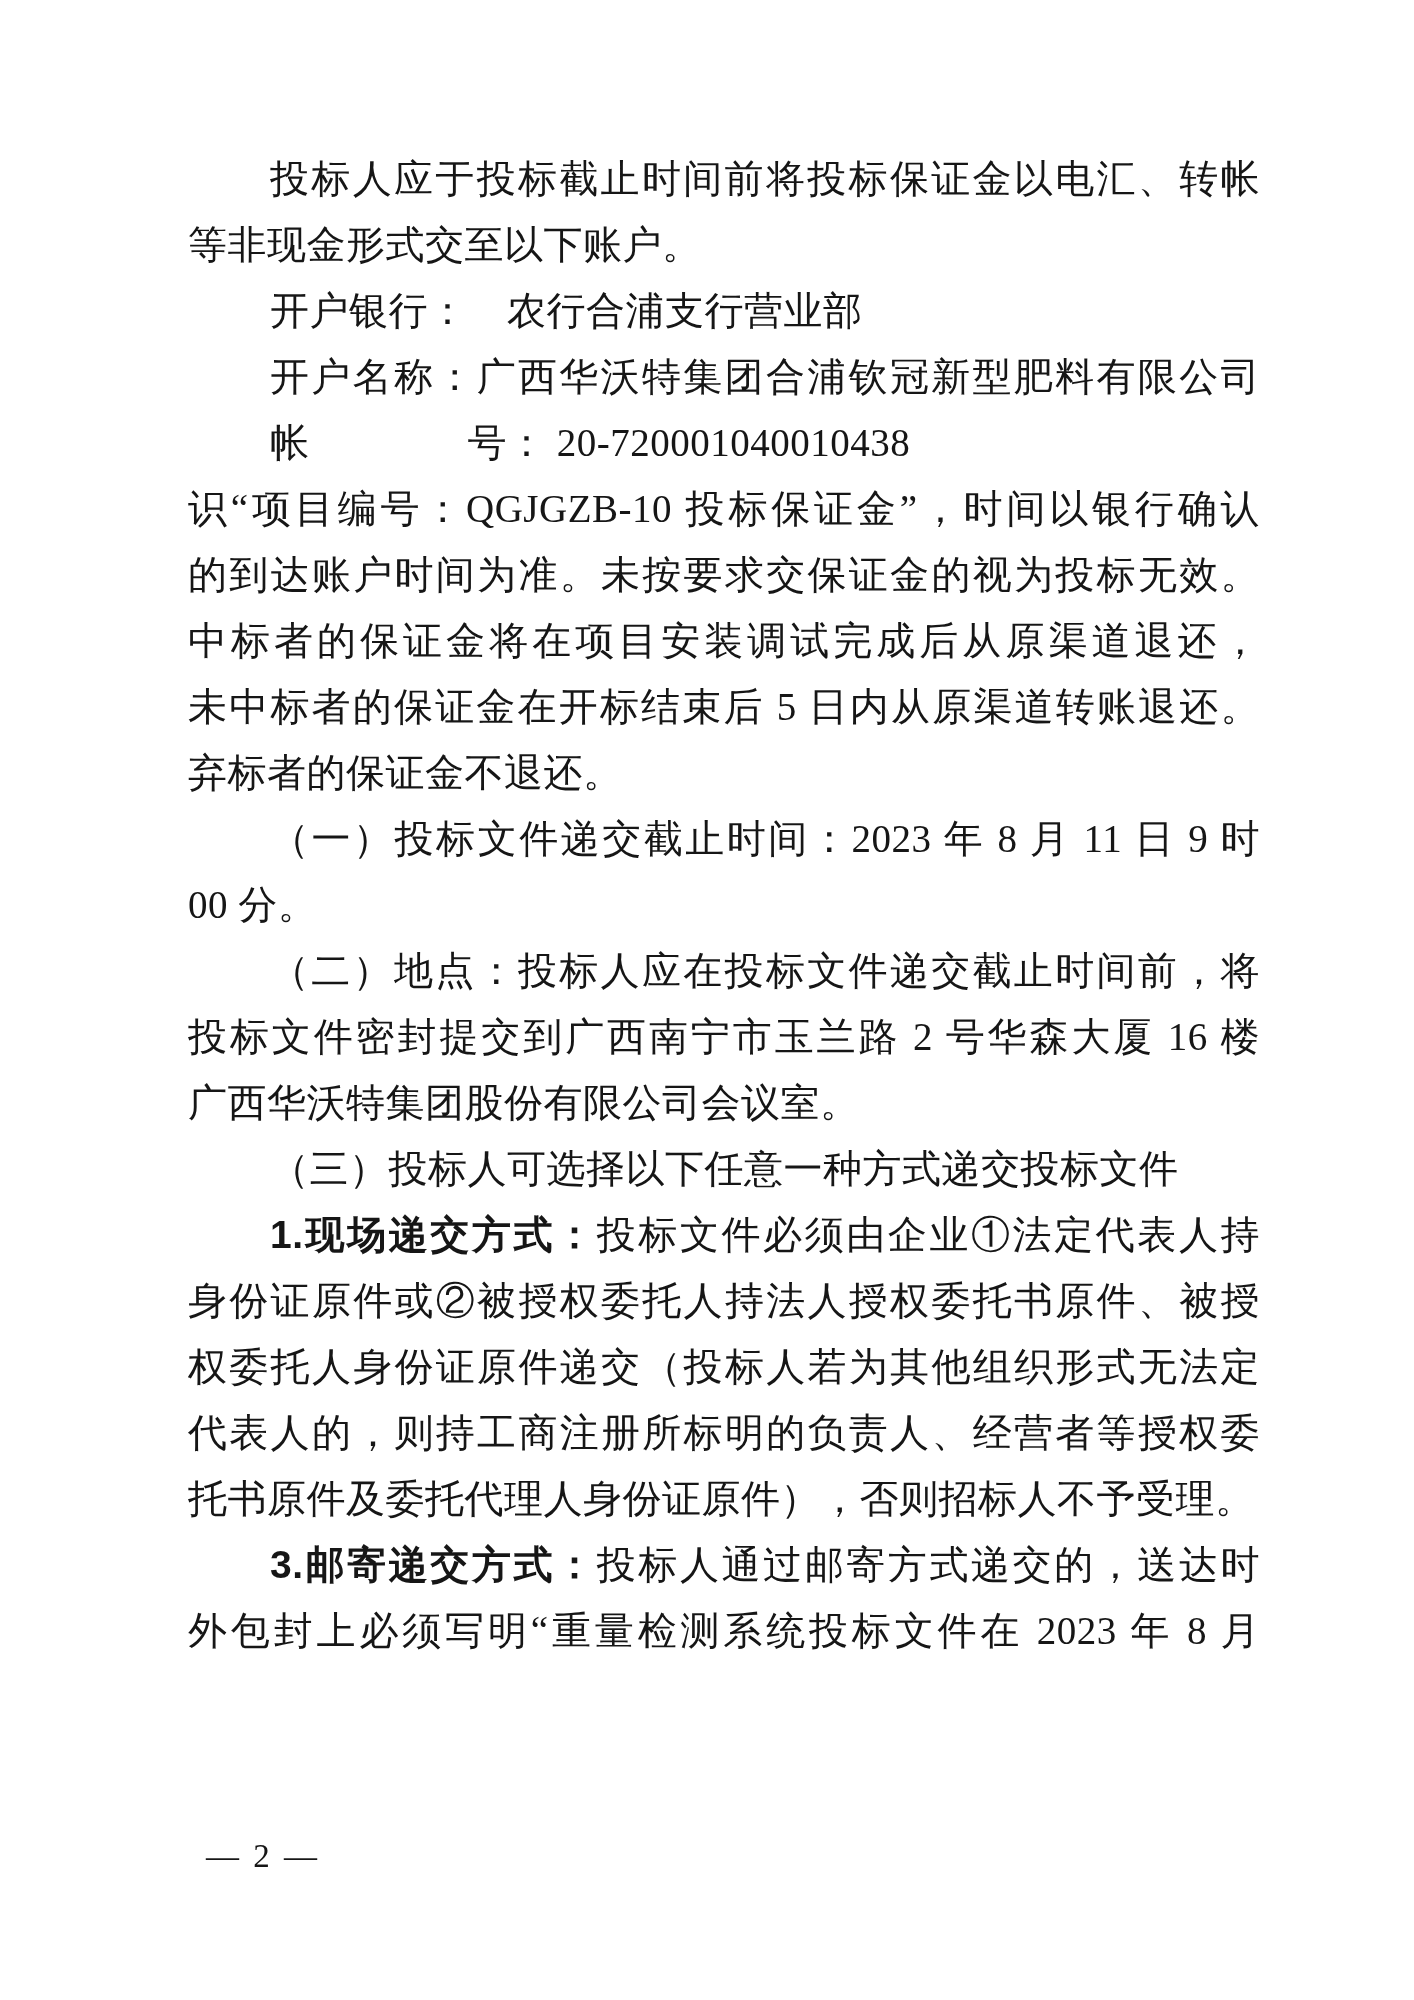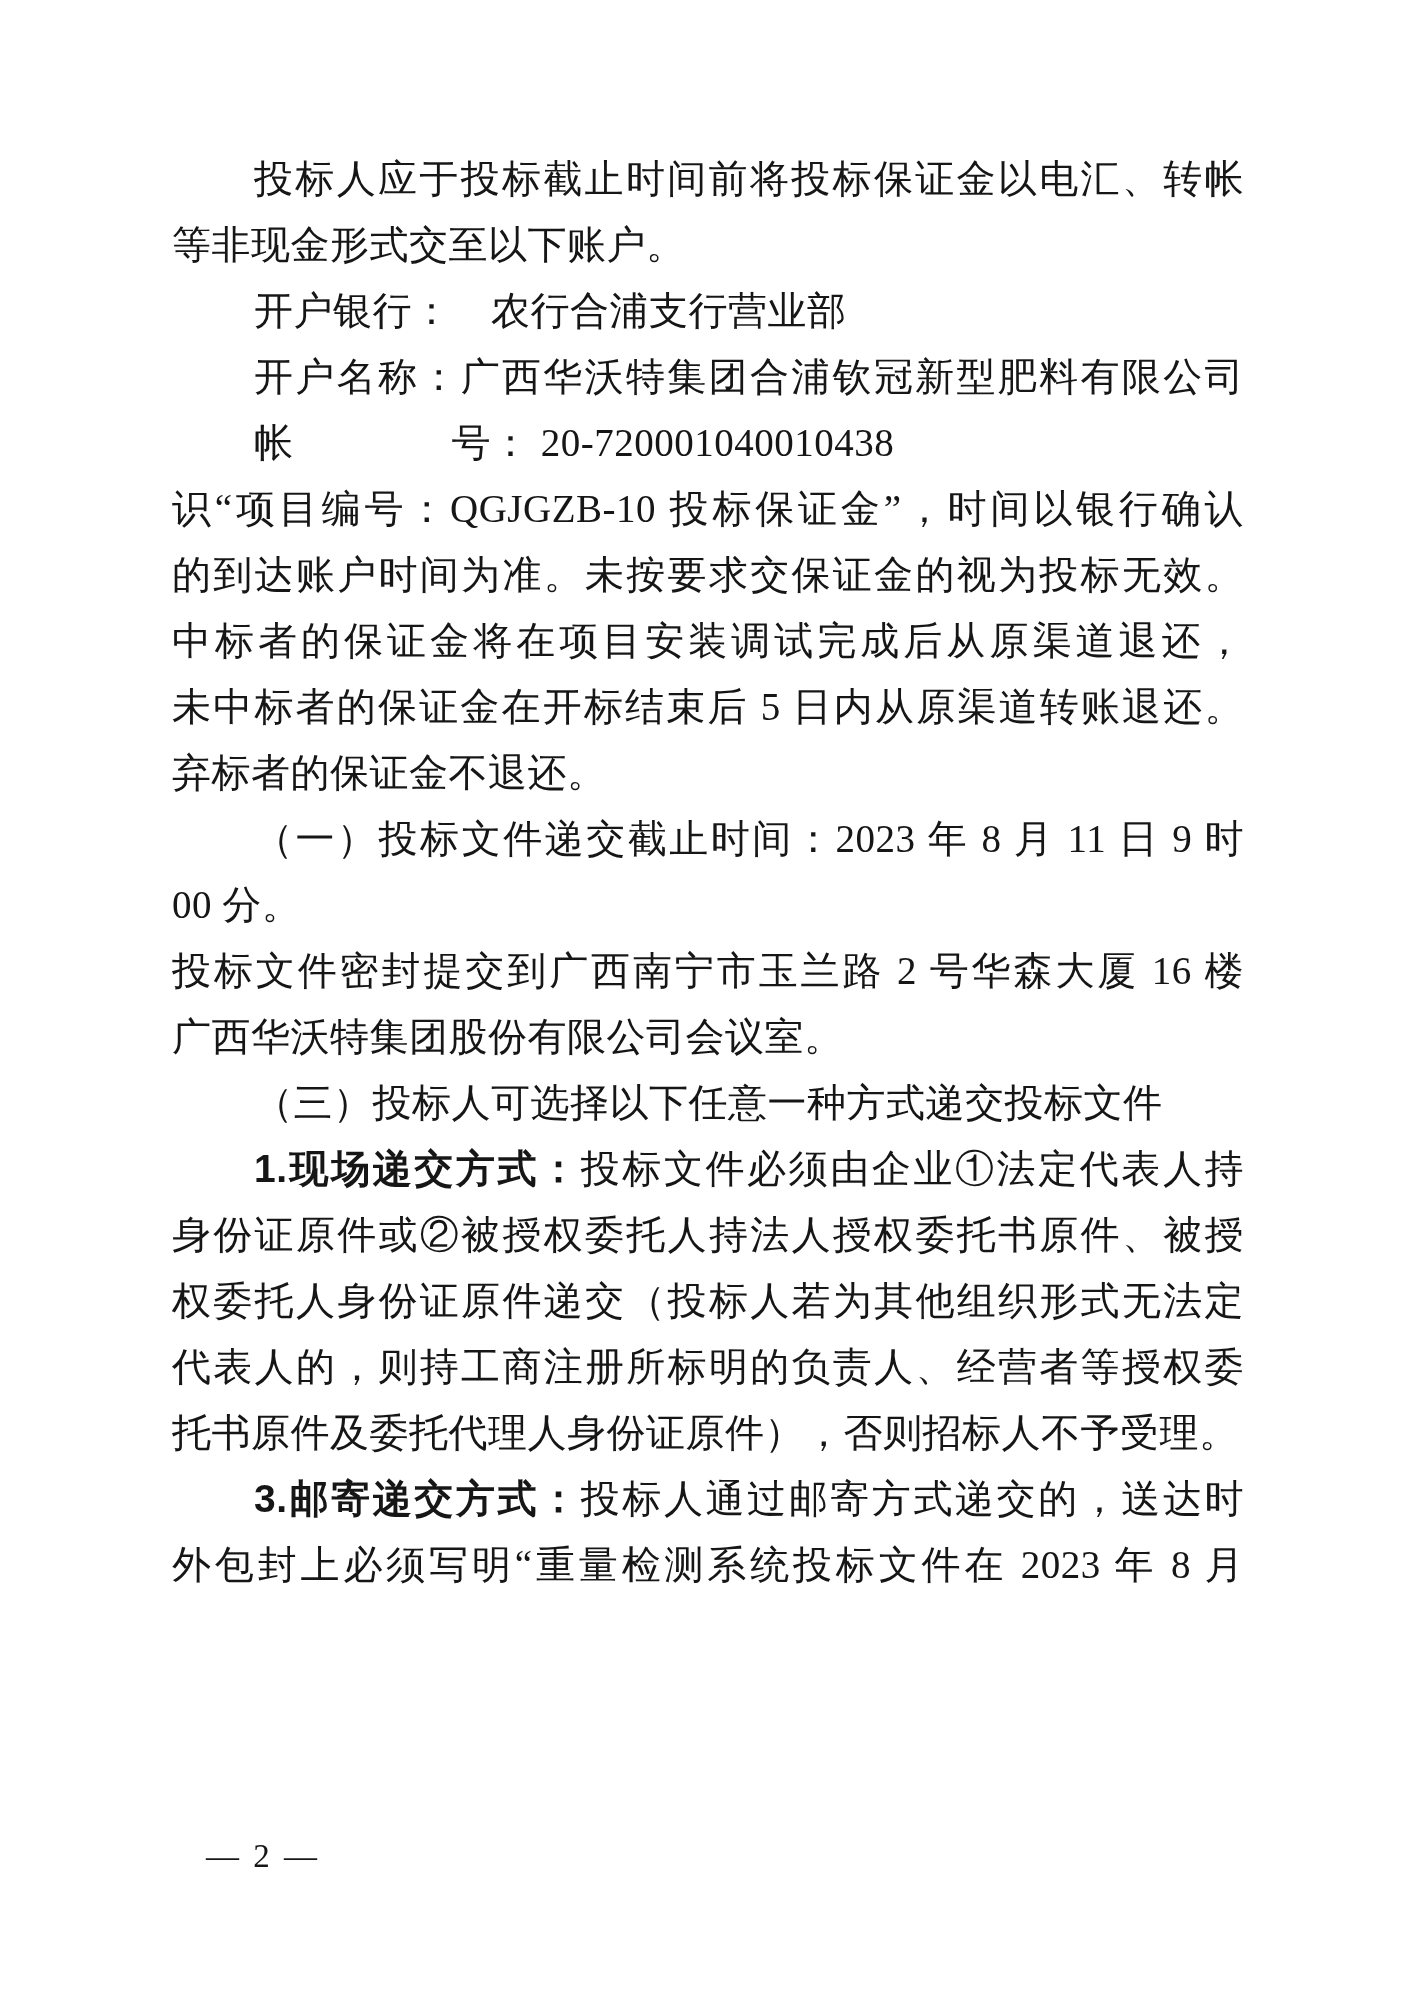--- a/index.html
+++ b/index.html
@@ -11,21 +11,21 @@
     position: relative;
     width: 1414px;
     height: 2000px;
     background: #ffffff;
     overflow: hidden;
     font-family: "Liberation Serif", "DejaVu Serif", serif;
     color: #161616;
   }
   .doc {
     position: absolute;
-    left: 172px;
+    left: 188px;
     top: 146px;
     width: 1072px;
   }
   .line {
     font-size: 39px;
     line-height: 66px;
     height: 66px;
     overflow: hidden;
     text-align: left;
     letter-spacing: 0.5px;
@@ -59,20 +59,21 @@
       <div class="line indent"><span class="run">开户银行：　农行合浦支行营业部</span></div>
       <div class="line indent jfull"><span class="run">开户名称：广西华沃特集团合浦钦冠新型肥料有限公司</span></div>
       <div class="line indent"><span class="run">帐　　　　号：  20-720001040010438</span></div>
       <div class="line jfull"><span class="run">识“项目编号：QGJGZB-10 投标保证金”，时间以银行确认</span></div>
       <div class="line jfull"><span class="run">的到达账户时间为准。未按要求交保证金的视为投标无效。</span></div>
       <div class="line jfull"><span class="run">中标者的保证金将在项目安装调试完成后从原渠道退还，</span></div>
       <div class="line jfull"><span class="run">未中标者的保证金在开标结束后 5 日内从原渠道转账退还。</span></div>
       <div class="line"><span class="run">弃标者的保证金不退还。</span></div>
       <div class="line indent jfull"><span class="run">（一）投标文件递交截止时间：2023 年 8 月 11 日 9 时</span></div>
       <div class="line"><span class="run">00 分。</span></div>
+      <div class="line indent jfull"><span class="run">（二）地点：投标人应在投标文件递交截止时间前，将</span></div>
       <div class="line jfull"><span class="run">投标文件密封提交到广西南宁市玉兰路 2 号华森大厦 16 楼</span></div>
       <div class="line"><span class="run">广西华沃特集团股份有限公司会议室。</span></div>
       <div class="line indent"><span class="run">（三）投标人可选择以下任意一种方式递交投标文件</span></div>
       <div class="line indent jfull"><span class="run bold-run">1.现场递交方式：</span><span class="run">投标文件必须由企业①法定代表人持</span></div>
       <div class="line jfull"><span class="run">身份证原件或②被授权委托人持法人授权委托书原件、被授</span></div>
       <div class="line jfull"><span class="run">权委托人身份证原件递交（投标人若为其他组织形式无法定</span></div>
       <div class="line jfull"><span class="run">代表人的，则持工商注册所标明的负责人、经营者等授权委</span></div>
       <div class="line"><span class="run">托书原件及委托代理人身份证原件），否则招标人不予受理。</span></div>
       <div class="line indent jfull"><span class="run bold-run">3.邮寄递交方式：</span><span class="run">投标人通过邮寄方式递交的，送达时</span></div>
       <div class="line jfull"><span class="run">外包封上必须写明“重量检测系统投标文件在 2023 年 8 月</span></div>

